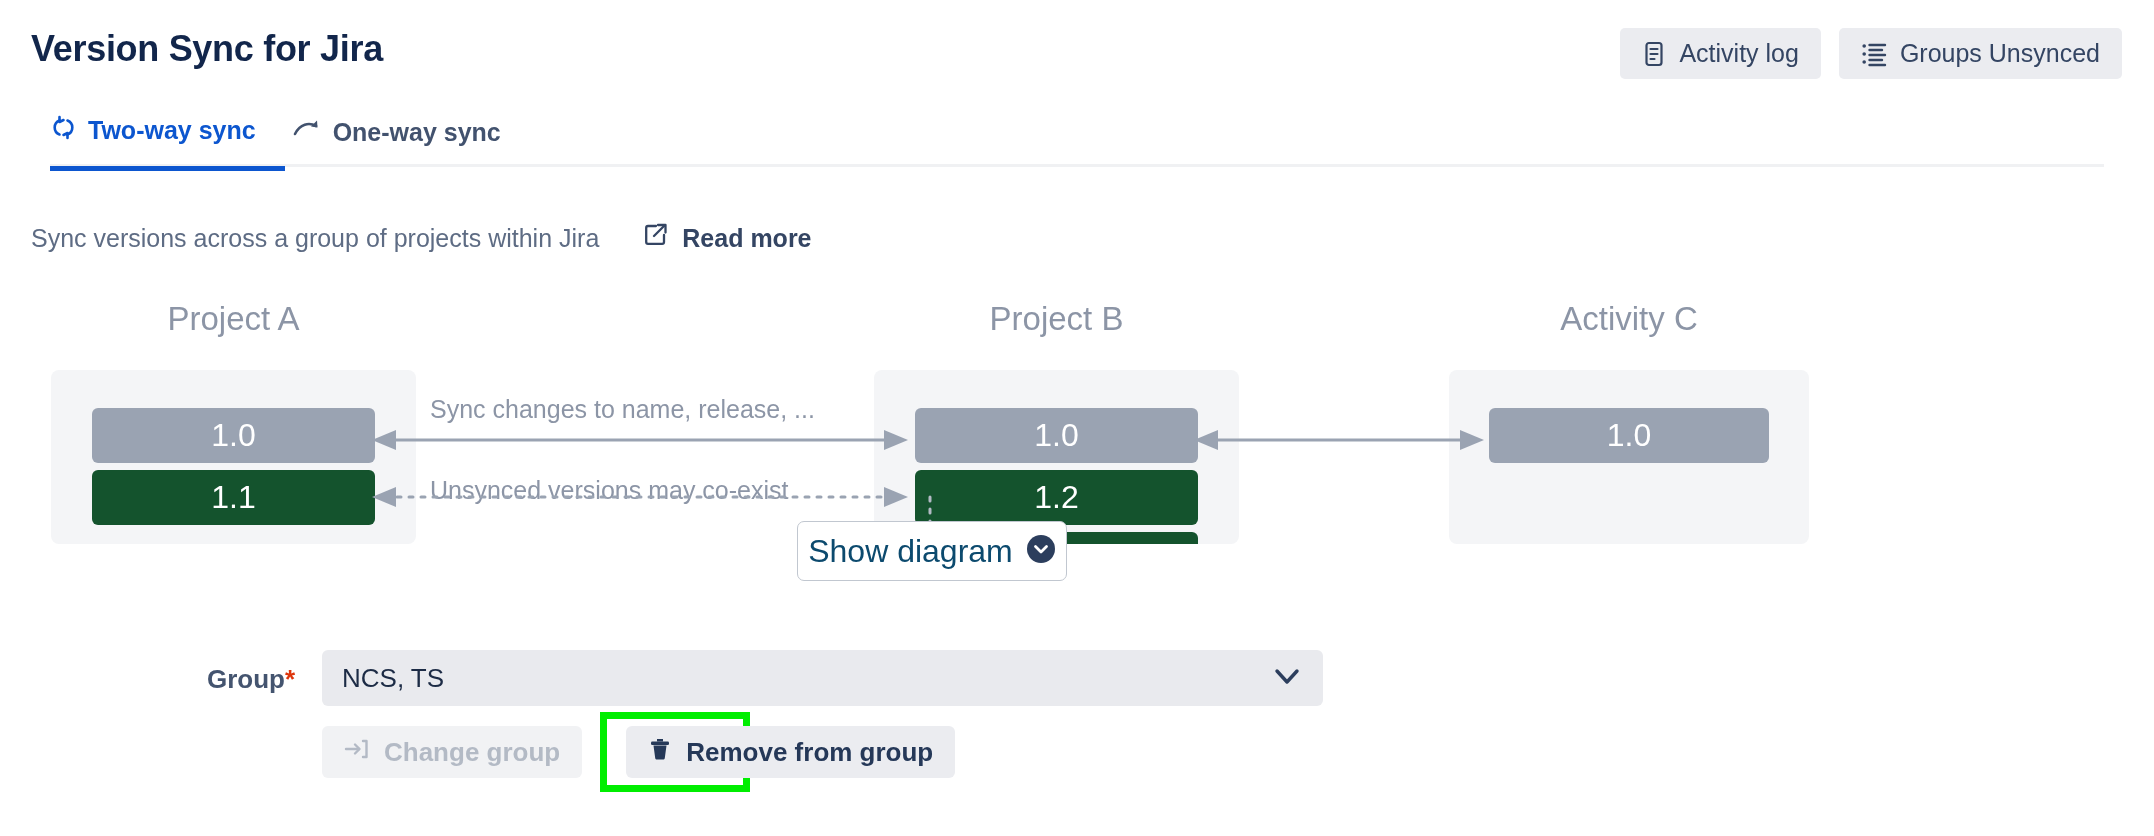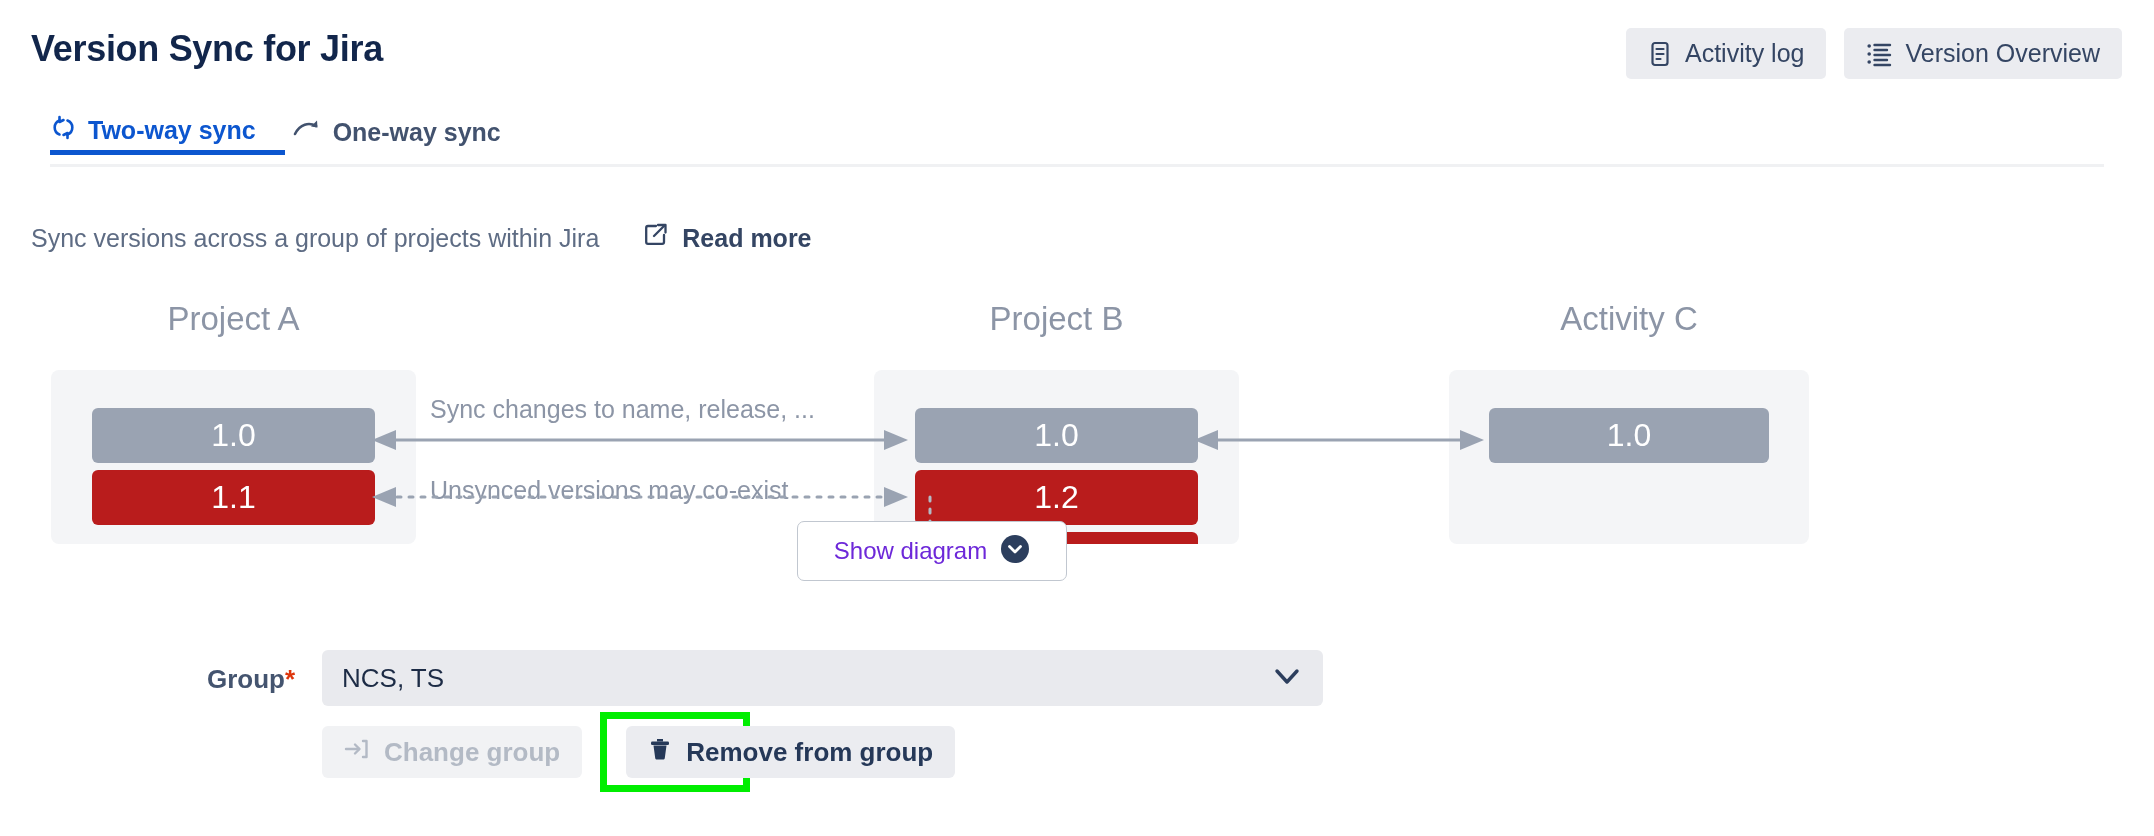--- a/index.html
+++ b/index.html
@@ -72,21 +72,21 @@
     display: flex;
     gap: 36px;
     align-items: flex-end;
   }
   .tab {
     display: flex;
     align-items: center;
     gap: 11px;
     font-size: 25px;
     font-weight: 700;
-    padding-bottom: 8px;
+    padding-bottom: 24px;
     cursor: pointer;
     white-space: nowrap;
     color: #42526e;
   }
   .tab.active { color: #0c56cf; }
   .tab.active::after {
     content: "";
     position: absolute;
     left: 0;
     bottom: 0;
@@ -166,21 +166,21 @@
     border-radius: 6px;
     margin: 0 auto 7px auto;
     display: flex;
     align-items: center;
     justify-content: center;
     font-size: 32px;
     color: #ffffff;
     box-sizing: border-box;
   }
   .version-box.synced { background: #9aa3b2; }
-  .version-box.unsynced { background: #b91c1c; }
+  .version-box.unsynced { background: #14532d; }
 
   .arrow-label {
     position: absolute;
     font-size: 25px;
     color: #8c95a6;
     white-space: nowrap;
   }
 
   
   #show-diagram {
@@ -193,22 +193,22 @@
     border: 1px solid #c1c7d0;
     border-radius: 7px;
     display: flex;
     align-items: center;
     justify-content: center;
     gap: 13px;
     cursor: pointer;
     z-index: 20;
   }
   #show-diagram-label {
-    font-size: 24px;
-    color: #6d28d9;
+    font-size: 32px;
+    color: #0c4a6e;
     white-space: nowrap;
   }
 
   
   #group-row {
     position: absolute;
     left: 0;
     top: 650px;
     width: 2154px;
     height: 56px;
@@ -324,21 +324,21 @@
           <circle cx="3.2" cy="5" r="1.8" fill="#344563"></circle>
           <circle cx="3.2" cy="13" r="1.8" fill="#344563"></circle>
           <circle cx="3.2" cy="21" r="1.8" fill="#344563"></circle>
           <line x1="8.5" y1="4" x2="24" y2="4" stroke="#344563" stroke-width="2.4" stroke-linecap="round"></line>
           <line x1="8.5" y1="9" x2="21" y2="9" stroke="#344563" stroke-width="2.4" stroke-linecap="round"></line>
           <line x1="8.5" y1="14" x2="24" y2="14" stroke="#344563" stroke-width="2.4" stroke-linecap="round"></line>
           <line x1="8.5" y1="19" x2="21" y2="19" stroke="#344563" stroke-width="2.4" stroke-linecap="round"></line>
           <line x1="8.5" y1="24" x2="24" y2="24" stroke="#344563" stroke-width="2.4" stroke-linecap="round"></line>
         </svg>
       </span>
-      <span>Version Overview</span>
+      <span>Groups Unsynced</span>
     </button>
   </div>
 </div>
 
 <div id="tab-underline-track"></div>
 <div id="tabs">
   <div id="tabs-row">
     <div class="tab active" style="position:relative;">
       <span>
         <svg width="27" height="27" viewBox="0 0 27 27" fill="none">

